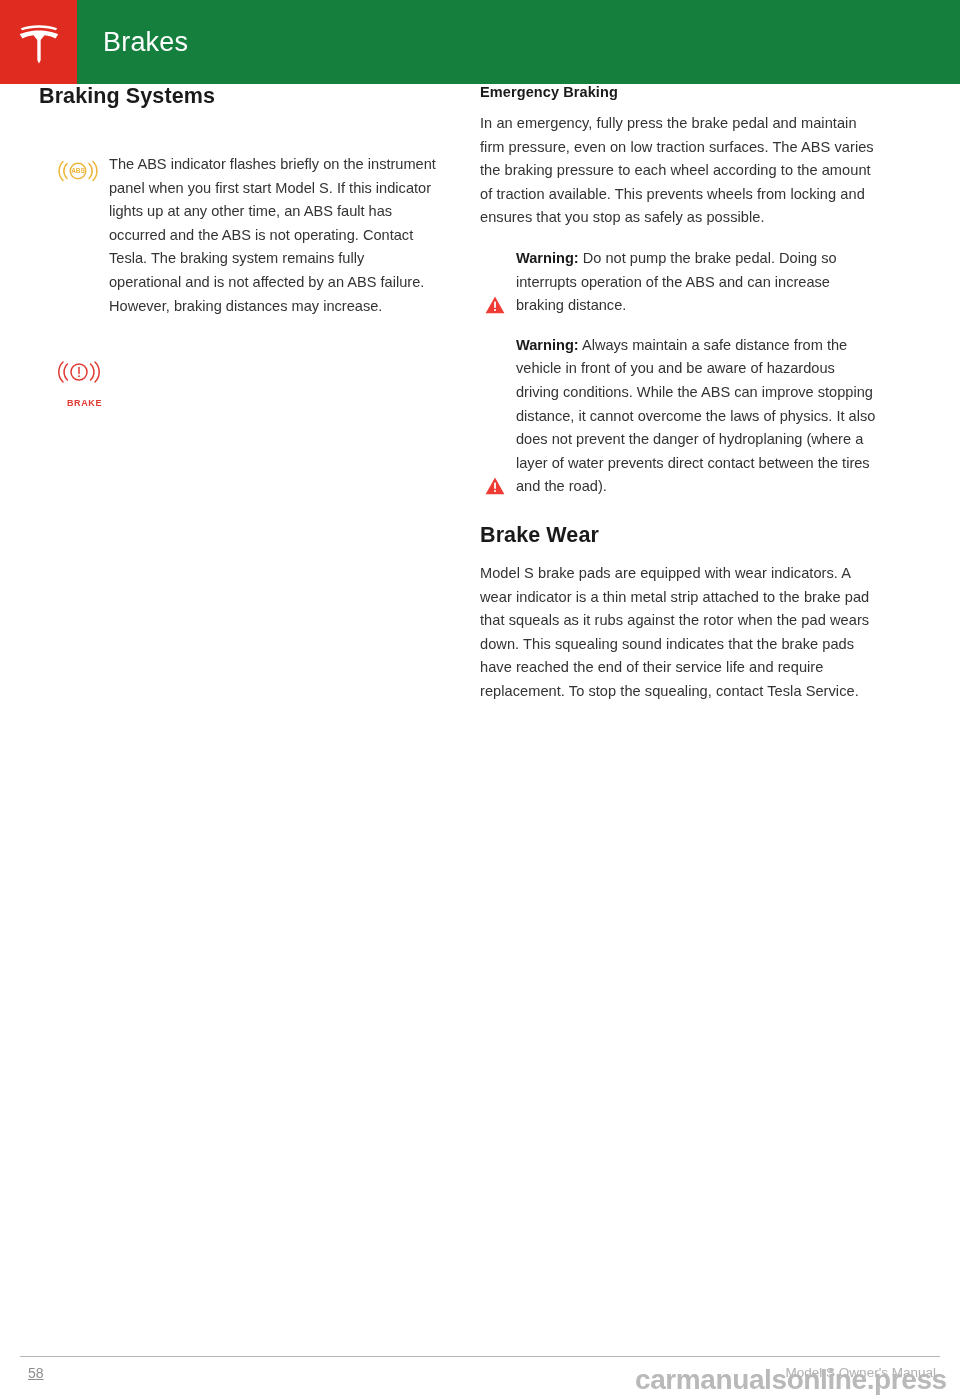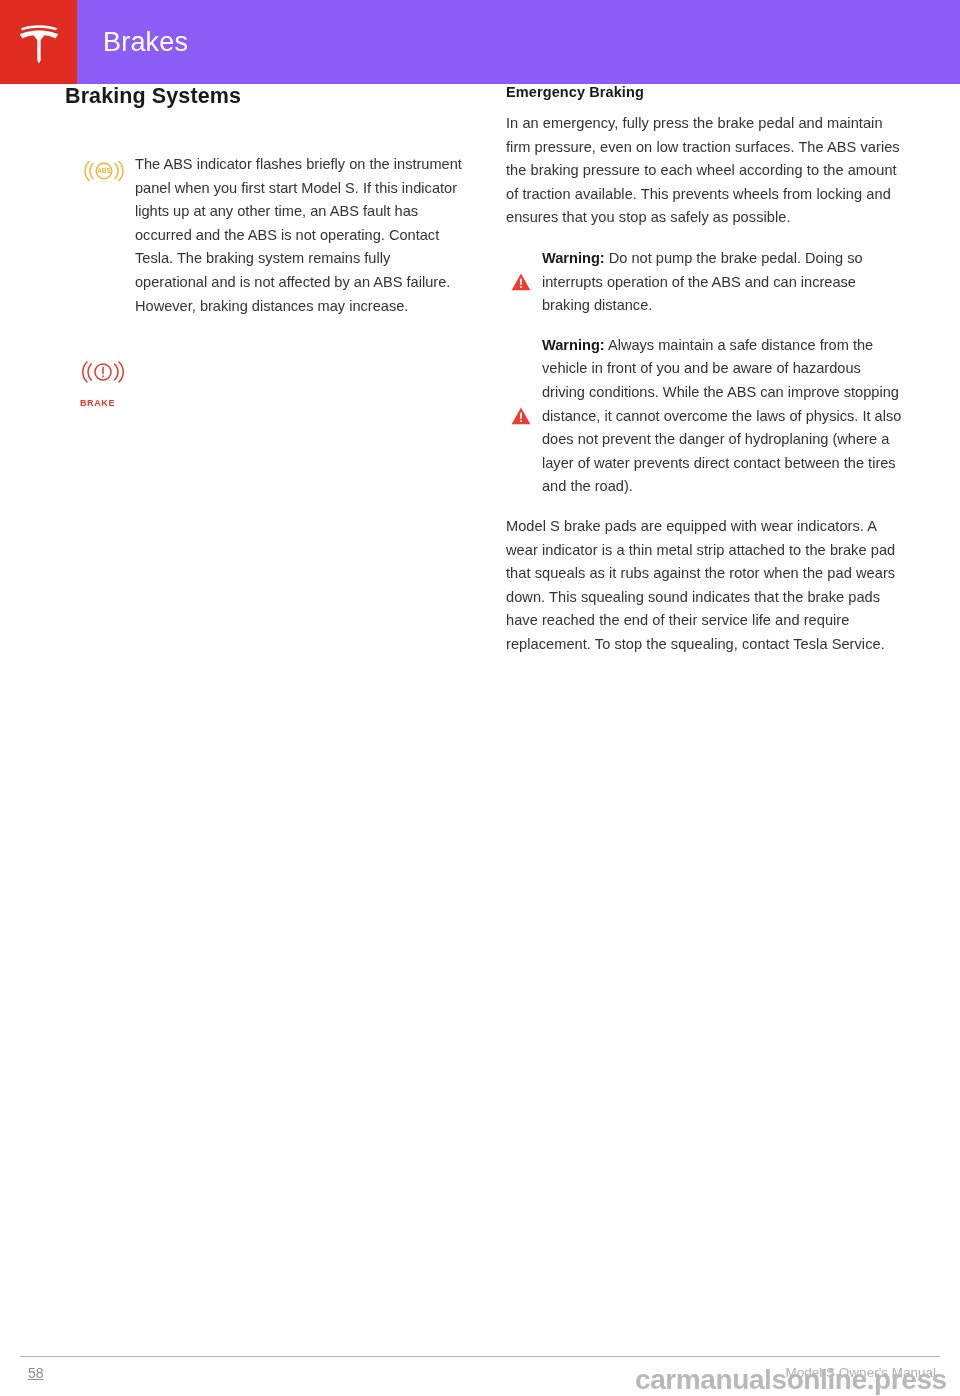--- a/index.html
+++ b/index.html
@@ -15,21 +15,21 @@
     color: #2b2b2b;
     overflow: hidden;
   }
 
   
   .header {
     position: absolute;
     top: 0; left: 0;
     width: 960px;
     height: 84px;
-    background: #8b5cf6;
+    background: #15803d;
     display: flex;
     align-items: stretch;
   }
   .logo-block {
     width: 77px;
     height: 84px;
     background: #e02b20;
     display: flex;
     align-items: center;
     justify-content: center;
@@ -46,21 +46,20 @@
     color: #ffffff;
     letter-spacing: 0.2px;
   }
 
   
   .page {
     position: absolute;
     top: 84px; left: 0;
     width: 784px;
     height: 1250px;
-    margin-left: 26px;
   }
   .col {
     position: absolute;
     top: 0;
     width: 400px;
   }
   .col-left  { left: 39px; }
   .col-right { left: 480px; }
 
   h1.section-title {
@@ -108,35 +107,35 @@
     line-height: 23.6px;
     color: #333333;
     padding-top: 2px;
   }
   .note-spacer { height: 28px; }
 
   .abs-icon { position: relative; width: 42px; height: 28px; }
   .brake-icon-wrap {
     position: relative;
     width: 48px;
-    text-align: left;
+    text-align: right;
   }
   .brake-label {
     font-size: 9px;
     font-weight: 700;
     color: #e03a32;
     letter-spacing: 0.6px;
     margin-top: 1px;
     font-family: "Liberation Sans", sans-serif;
   }
 
   
   .warn {
     display: flex;
-    align-items: center;
+    align-items: flex-end;
     margin: 0 0 16px 0;
     padding-left: 5px;
   }
   .warn .warn-icon {
     flex: 0 0 auto;
     width: 31px;
     padding-top: 4px;
   }
   .warn .warn-body {
     flex: 1 1 auto;
@@ -279,20 +278,21 @@
             <rect x="9.1" y="5.6" width="1.8" height="6.2" fill="#ffffff"></rect>
             <rect x="9.1" y="13.1" width="1.8" height="1.8" fill="#ffffff"></rect>
           </svg>
         </span>
       </div>
       <div class="warn-body">
         <span class="warn-label">Warning:</span><span> Always maintain a safe distance from the vehicle in front of you and be aware of hazardous driving conditions. While the ABS can improve stopping distance, it cannot overcome the laws of physics. It also does not prevent the danger of hydroplaning (where a layer of water prevents direct contact between the tires and the road).</span>
       </div>
     </div>
 
+    <h1 class="section-title tight">Brake Wear</h1>
 
     <p class="body">Model S brake pads are equipped with wear indicators. A wear indicator is a thin metal strip attached to the brake pad that squeals as it rubs against the rotor when the pad wears down. This squealing sound indicates that the brake pads have reached the end of their service life and require replacement. To stop the squealing, contact Tesla Service.</p>
 
 
   </div>
 </div>
 
 <div class="footer">
   <div class="footer-row">
     <span class="page-number">58</span>

